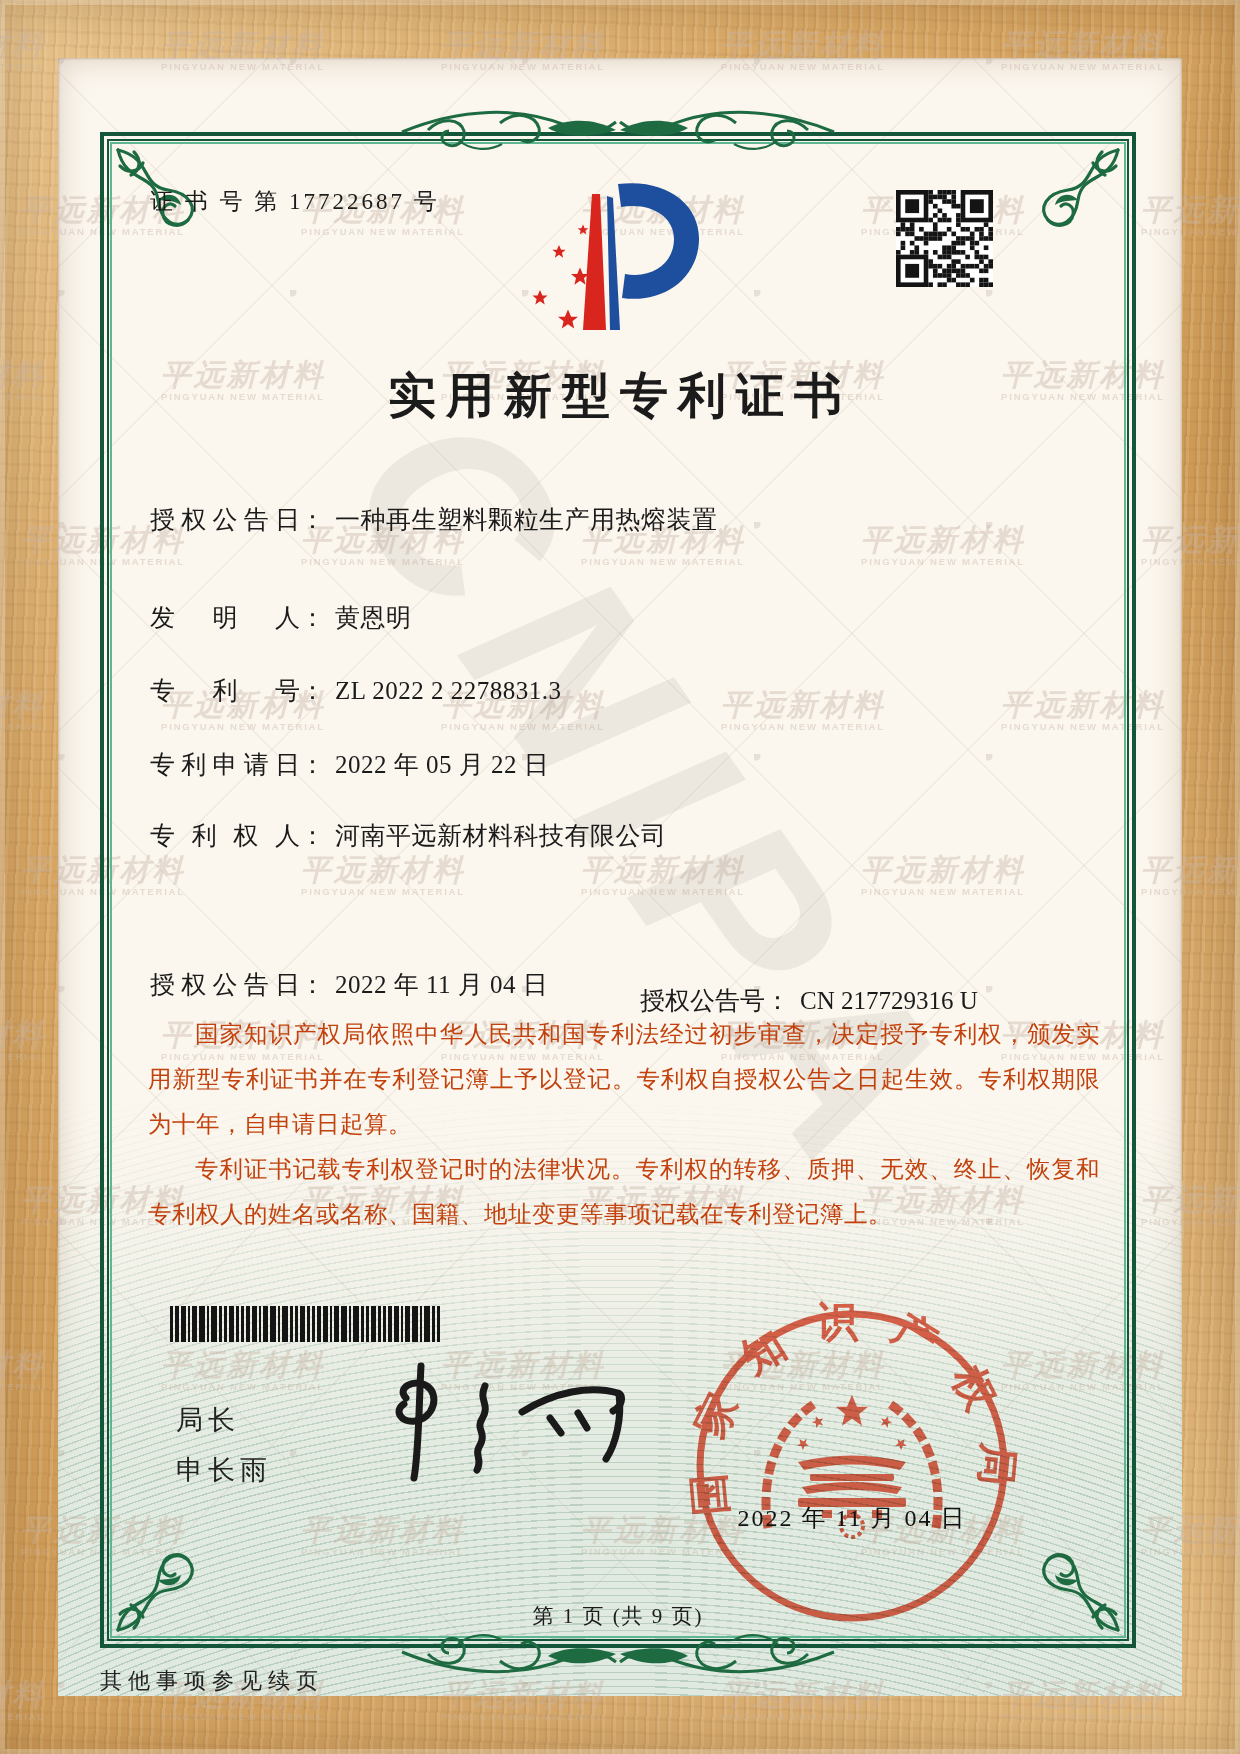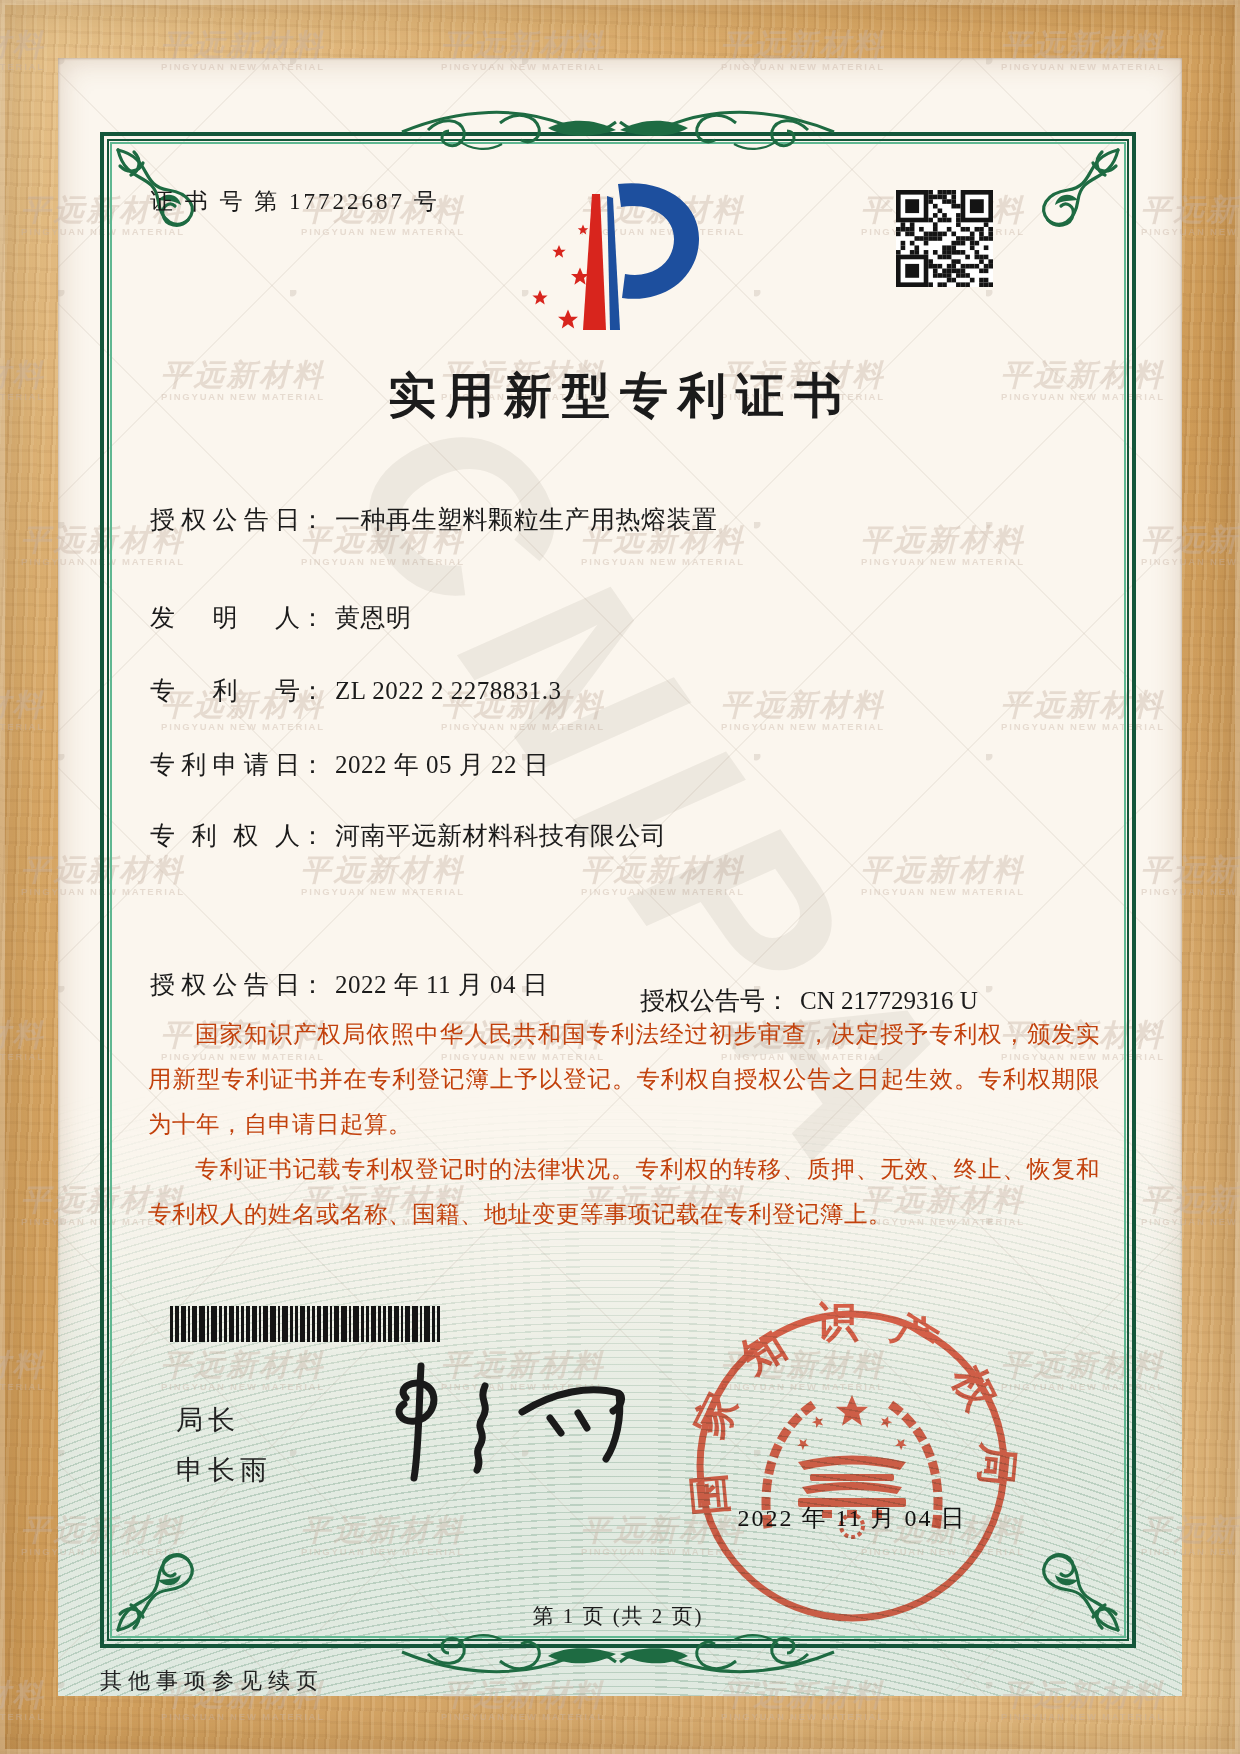--- a/index.html
+++ b/index.html
@@ -641,21 +641,21 @@
       <path d="M34,40 C24,30 42,20 55,28 C68,37 62,60 43,63 C28,65 22,52 32,46"></path>
       <path d="M49,8 C47,42 47,92 42,120"></path>
       <path d="M113,28 C106,43 119,46 110,61 C103,72 116,74 107,89 C102,98 111,100 105,112"></path>
       <path d="M150,54 C182,34 218,27 246,35 C253,38 249,49 241,53"></path>
       <path d="M247,36 C250,60 244,86 234,101"></path>
       <path d="M178,60 L189,75"></path>
       <path d="M206,55 L215,70"></path>
     </g>
   </svg>
 
-  <div class="pageno">第 1 页 (共 2 页)</div>
+  <div class="pageno">第 1 页 (共 9 页)</div>
   <div class="contnote">其他事项参见续页</div>
 </div>
 
 <svg class="seal" width="360" height="360" viewBox="0 0 360 360">
   <g stroke="#e25840" fill="#e25840">
     <circle cx="180" cy="180" r="152" fill="none" stroke-width="7"></circle>
     <path id="sealArc" d="M 73.5 254.6 A 130 130 0 1 1 286.5 254.6" fill="none" stroke="none"></path>
     <text font-size="42" font-weight="bold" letter-spacing="30" stroke="none" font-family="Liberation Serif, DejaVu Serif, serif">
       <textPath href="#sealArc" startOffset="50%" text-anchor="middle">国家知识产权局</textPath>
     </text>

